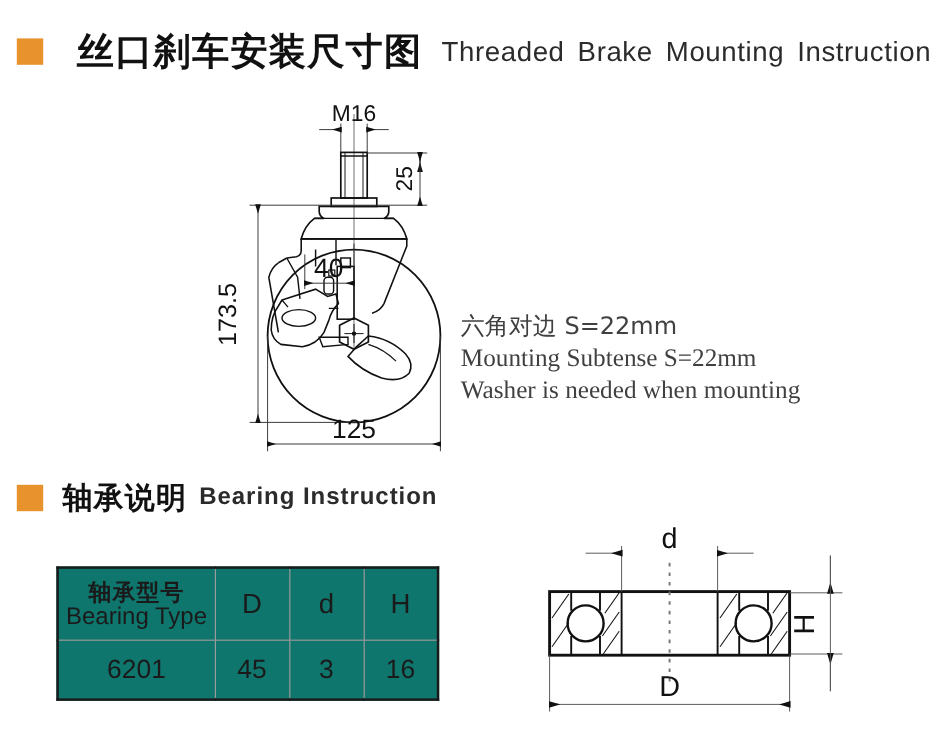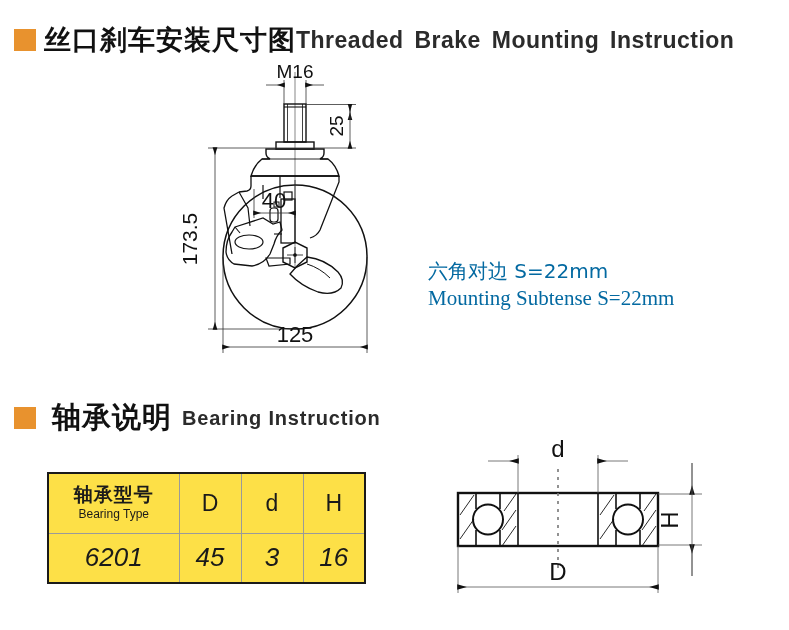--- a/index.html
+++ b/index.html
@@ -33,54 +33,54 @@
     white-space: nowrap;
   }
   .hdr-en {
     font-family: "Liberation Sans", sans-serif;
     color: #2b2b2b;
     white-space: nowrap;
     letter-spacing: 0.5px;
   }
 
   #header-1 { left: 14px; top: 22px; }
-  #header-1 .hdr-cn { font-size: 27px; margin-left: 8px; letter-spacing: 1px; }
-  #header-1 .hdr-en { font-size: 23px; word-spacing: 4px; font-weight: bold; }
+  #header-1 .hdr-cn { font-size: 31px; margin-left: 28px; letter-spacing: 1px; }
+  #header-1 .hdr-en { font-size: 23px; margin-left: 16px; word-spacing: 4px; }
 
   #header-2 { left: 14px; top: 398px; }
-  #header-2 .hdr-cn { font-size: 29px; margin-left: 16px; letter-spacing: 1px; }
+  #header-2 .hdr-cn { font-size: 25px; margin-left: 16px; letter-spacing: 1px; }
   #header-2 .hdr-en { font-size: 20px; margin-left: 10px; letter-spacing: 0.8px; font-weight: bold; }
 
   
   .drawing {
     position: absolute;
   }
-  #caster-drawing { left: 170px; top: 58px; }
+  #caster-drawing { left: 170px; top: 81px; }
   #bearing-drawing { left: 430px; top: 435px; }
 
   
   #notes-block {
     position: absolute;
-    left: 428px; top: 258px;
+    left: 384px; top: 258px;
     font-family: "Liberation Serif", serif;
     font-size: 21px;
     line-height: 27px;
-    color: #0369a1;
+    color: #404040;
     white-space: nowrap;
   }
   #notes-block .note-cn { font-family: "DejaVu Sans", sans-serif; font-size: 20px; }
 
   
   #bearing-table {
     position: absolute;
     left: 47px; top: 472px;
     width: 319px; height: 112px;
     border: 2px solid #1a1a1a;
     border-collapse: collapse;
-    background: #fde047;
+    background: #0f766e;
   }
   #bearing-table td {
     border: 1px solid #9a9a9a;
     text-align: center;
     vertical-align: middle;
     color: #1a1a1a;
   }
   #bearing-table tr:first-child td { height: 60px; }
   #bearing-table tr:last-child td { height: 50px; }
   #bearing-table td.c-type { width: 131px; }
@@ -91,25 +91,25 @@
     display: block;
     font-family: "DejaVu Sans", sans-serif;
     font-weight: bold;
     font-size: 19px;
     line-height: 22px;
     letter-spacing: 1px;
   }
   .th-en {
     display: block;
     font-family: "Liberation Sans", sans-serif;
-    font-size: 12px;
+    font-size: 20px;
     line-height: 19px;
   }
   .th-sym { font-size: 23px; font-family: "Liberation Sans", sans-serif; }
-  .td-val { font-size: 26px; font-family: "Liberation Sans", sans-serif; font-style: italic; }
+  .td-val { font-size: 22px; font-family: "Liberation Sans", sans-serif; }
 
   svg text { font-family: "Liberation Sans", sans-serif; fill: #111; }
 </style>
 </head>
 <body>
 
 <div class="section-header" id="header-1">
   <div class="hdr-marker"></div>
   <div class="hdr-cn">丝口刹车安装尺寸图</div>
   <div class="hdr-en">Threaded Brake Mounting Instruction</div>
@@ -212,20 +212,21 @@
   <text x="173" y="68" font-size="19" text-anchor="middle" transform="rotate(-90 173 68)">25</text>
   <text x="27" y="181" font-size="21" text-anchor="middle" transform="rotate(-90 27 181)">173.5</text>
   <text x="104" y="150" font-size="22" text-anchor="middle">40</text>
   <text x="125" y="284" font-size="22" text-anchor="middle">125</text>
 </svg>
 </div>
 
 <div id="notes-block">
   <div class="note-cn">六角对边 S=22mm</div>
   <div>Mounting Subtense S=22mm</div>
+  <div>Washer is needed when mounting</div>
 </div>
 
 <div class="section-header" id="header-2">
   <div class="hdr-marker"></div>
   <div class="hdr-cn">轴承说明</div>
   <div class="hdr-en">Bearing Instruction</div>
 </div>
 
 <table id="bearing-table">
   <tbody>

